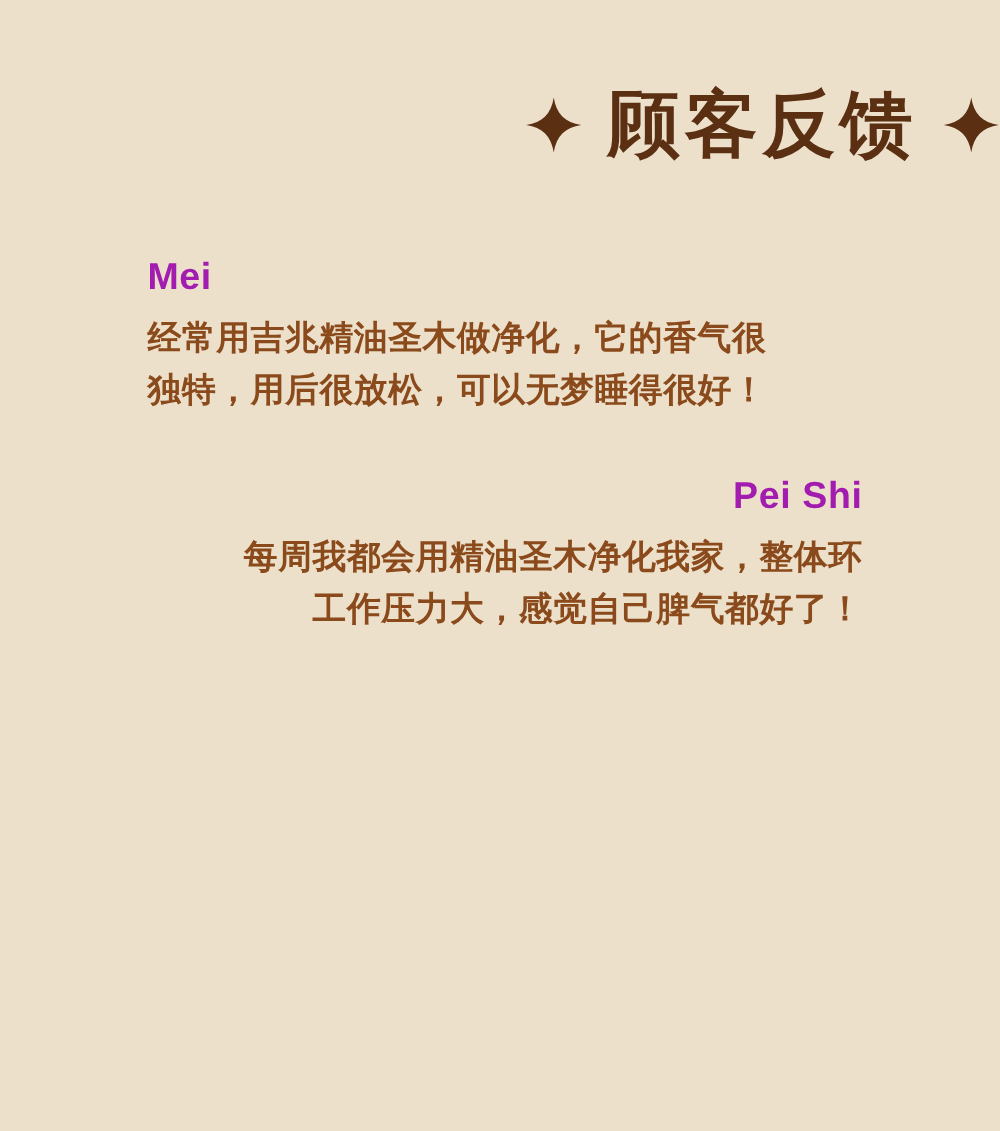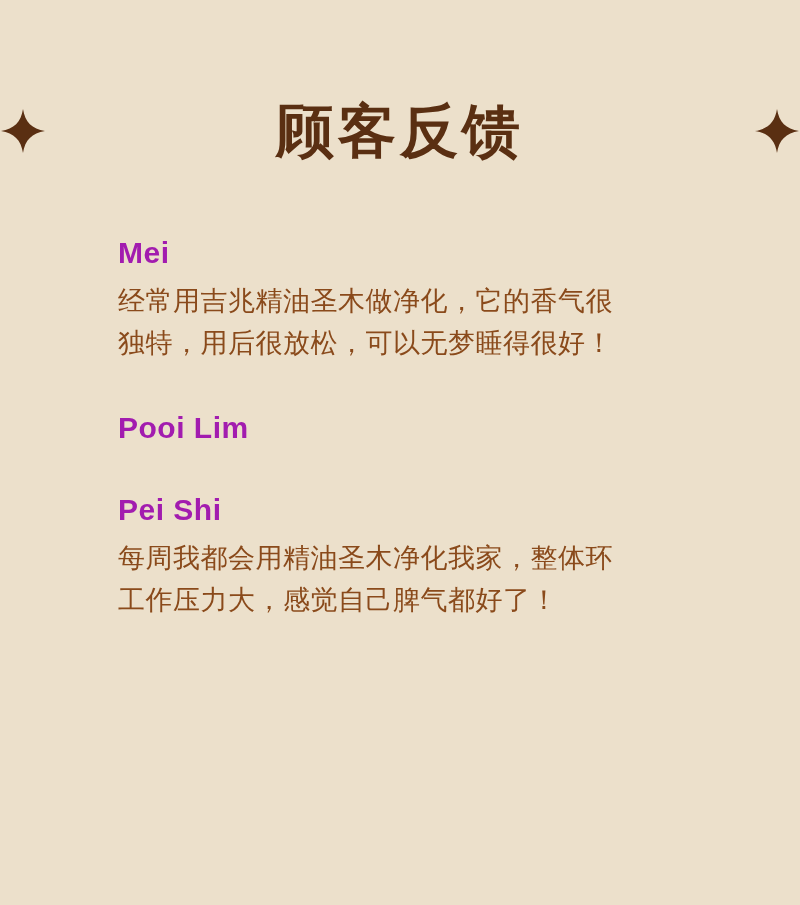--- a/index.html
+++ b/index.html
@@ -15,23 +15,23 @@
   }
   .page {
     position: relative;
     width: 800px;
     height: 905px;
     box-sizing: border-box;
   }
   .header {
     display: flex;
     align-items: center;
-    justify-content: space-between;
-    gap: 34px;
-    padding-top: 99px;
+    justify-content: flex-end;
+    gap: 20px;
+    padding-top: 68px;
     padding-bottom: 10px;
   }
   .title {
     font-family: "Liberation Sans", sans-serif;
     font-size: 58px;
     font-weight: bold;
     color: #5a2f12;
     letter-spacing: 4px;
     line-height: 1.1;
     white-space: nowrap;
@@ -48,34 +48,35 @@
   .reviews {
     margin-top: 62px;
     padding-left: 118px;
     padding-right: 110px;
   }
   .review {
     margin-bottom: 46px;
   }
   .review:last-child {
     margin-bottom: 0;
+    text-align: right;
   }
   .review-name {
     font-family: "Liberation Sans", sans-serif;
     font-size: 30px;
     font-weight: bold;
     color: #a21caf;
     letter-spacing: 0.5px;
     margin-bottom: 10px;
     line-height: 1.2;
   }
   .review-text {
     font-family: "Liberation Sans", sans-serif;
     font-size: 27px;
-    font-weight: normal;
+    font-weight: bold;
     color: #8a4a1b;
     line-height: 1.55;
     letter-spacing: 0.5px;
     white-space: pre-line;
   }
 </style>
 </head>
 <body>
 
 <div class="page">
@@ -96,21 +97,20 @@
 
   <div class="reviews">
 
     <div class="review">
       <div class="review-name">Mei</div>
       <div class="review-text">经常用吉兆精油圣木做净化，它的香气很
 独特，用后很放松，可以无梦睡得很好！</div>
     </div>
 
     <div class="review">
-      <div class="review-name">Pooi Lim</div>
     </div>
 
     <div class="review">
       <div class="review-name">Pei Shi</div>
       <div class="review-text">每周我都会用精油圣木净化我家，整体环
 工作压力大，感觉自己脾气都好了！</div>
     </div>
 
   </div>
 

